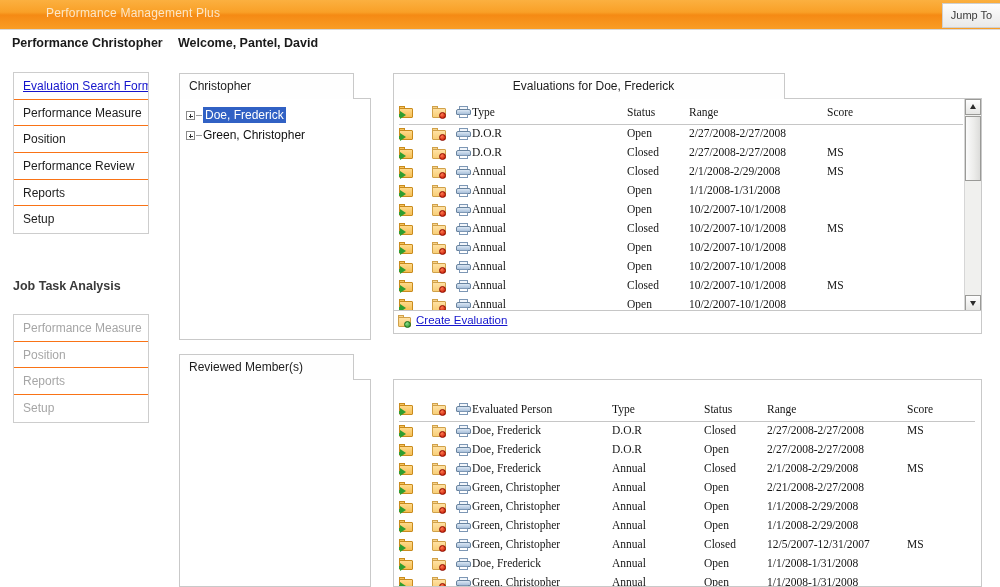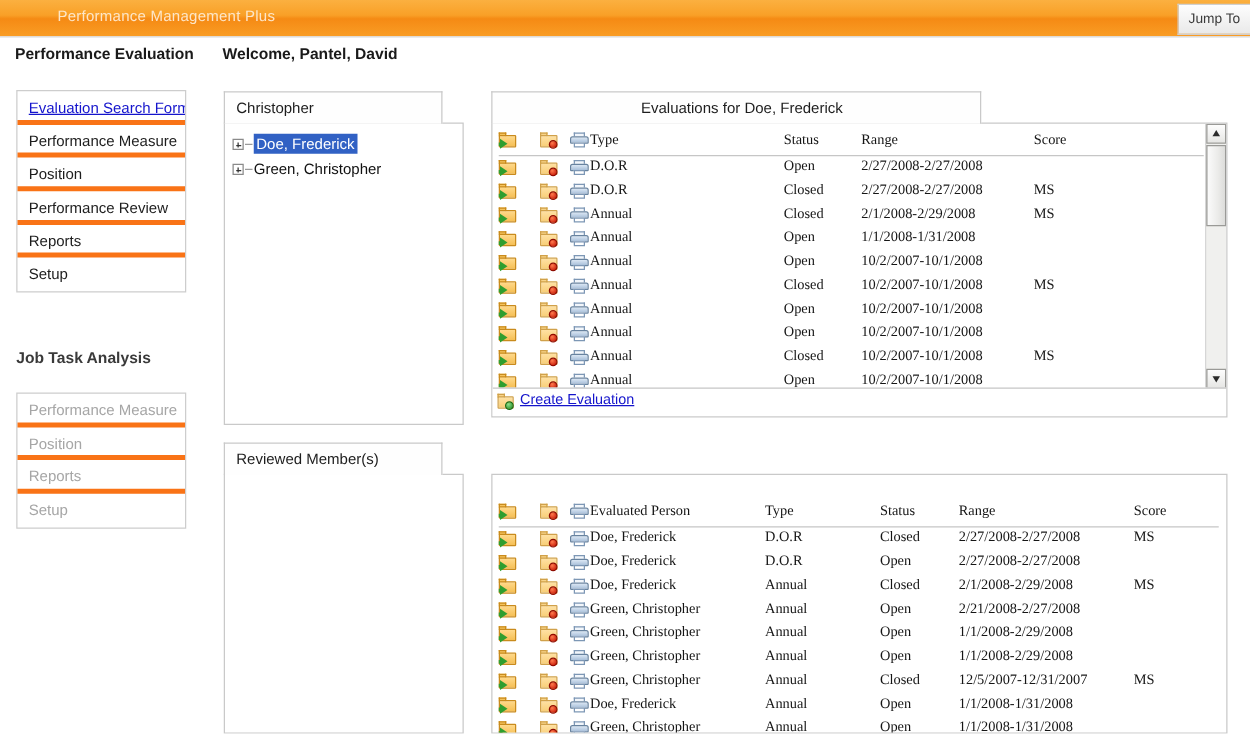--- a/index.html
+++ b/index.html
@@ -64,21 +64,21 @@
     box-sizing: border-box;
   }
   #nav-main { left: 13px; top: 72px; width: 136px; }
   #nav-jta  { left: 13px; top: 314px; width: 136px; }
   .navitem {
     height: 26.7px;
     line-height: 26.7px;
     padding-left: 9px;
     font-size: 12px;
     color: #1d1d1d;
-    border-bottom: 4px solid #f97316;
+    border-bottom: 1px solid #f97316;
     box-sizing: border-box;
     white-space: nowrap;
     overflow: hidden;
   }
   .navitem:last-child { border-bottom: none; }
   .navitem.link {
     color: #1414cc;
     text-decoration: underline;
   }
   .navitem.disabled { color: #a6a6a6; }
@@ -337,21 +337,21 @@
 </head>
 <body>
 
 <div id="app">
 
   <div class="titlebar">
     <div class="titlebar-text">Performance Management Plus</div>
     <div class="jumpto">Jump To</div>
   </div>
 
-  <div class="hdr-left">Performance Evaluation</div>
+  <div class="hdr-left">Performance Christopher</div>
   <div class="hdr-welcome">Welcome, Pantel, David</div>
 
   <div class="navbox" id="nav-main">
       <div class="navitem link">Evaluation Search Form</div>
       <div class="navitem">Performance Measure</div>
       <div class="navitem">Position</div>
       <div class="navitem">Performance Review</div>
       <div class="navitem">Reports</div>
       <div class="navitem">Setup</div>
     </div>

